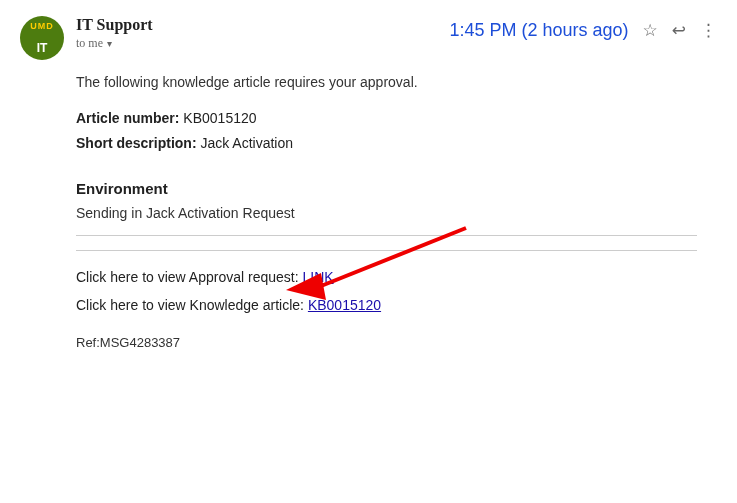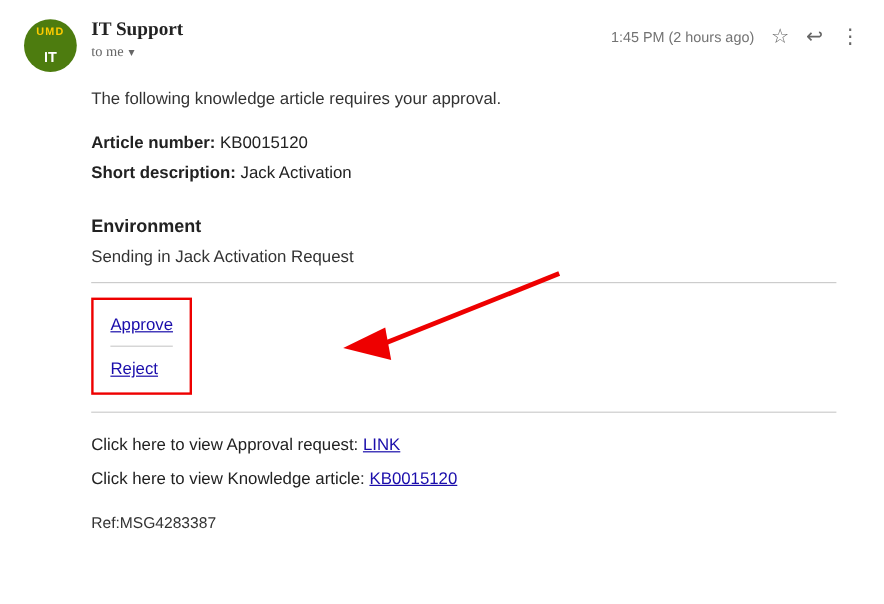--- a/index.html
+++ b/index.html
@@ -87,22 +87,22 @@
       display: flex;
       align-items: center;
       gap: 14px;
       font-size: 13px;
       color: #666;
       margin-left: auto;
       padding-top: 4px;
     }
 
     .timestamp {
-      font-size: 12px;
-      color: #737373;
+      font-size: 18px;
+      color: #1d4ed8;
     }
 
     .icon-btn {
       cursor: pointer;
       font-size: 17px;
       color: #666;
       display: flex;
       align-items: center;
     }
 
@@ -245,25 +245,20 @@
       
       <div class="arrow-annotation">
         <svg width="220" height="90" viewBox="0 0 220 90">
 
           <line x1="210" y1="10" x2="60" y2="70" stroke="#e00" stroke-width="4"></line>
 
           <polygon points="30,72 65,55 70,82" fill="#e00"></polygon>
         </svg>
       </div>
 
-      <div class="approval-box">
-        <a class="approval-link">Approve</a>
-        <hr class="divider" style="margin:4px 0;">
-        <a class="approval-link">Reject</a>
-      </div>
     </div>
 
     <hr class="divider">
 
     <div class="links-section">
       <div>
         <span>Click here to view Approval request: </span><a>LINK</a>
       </div>
       <div>
         <span>Click here to view Knowledge article: </span><a>KB0015120</a>

